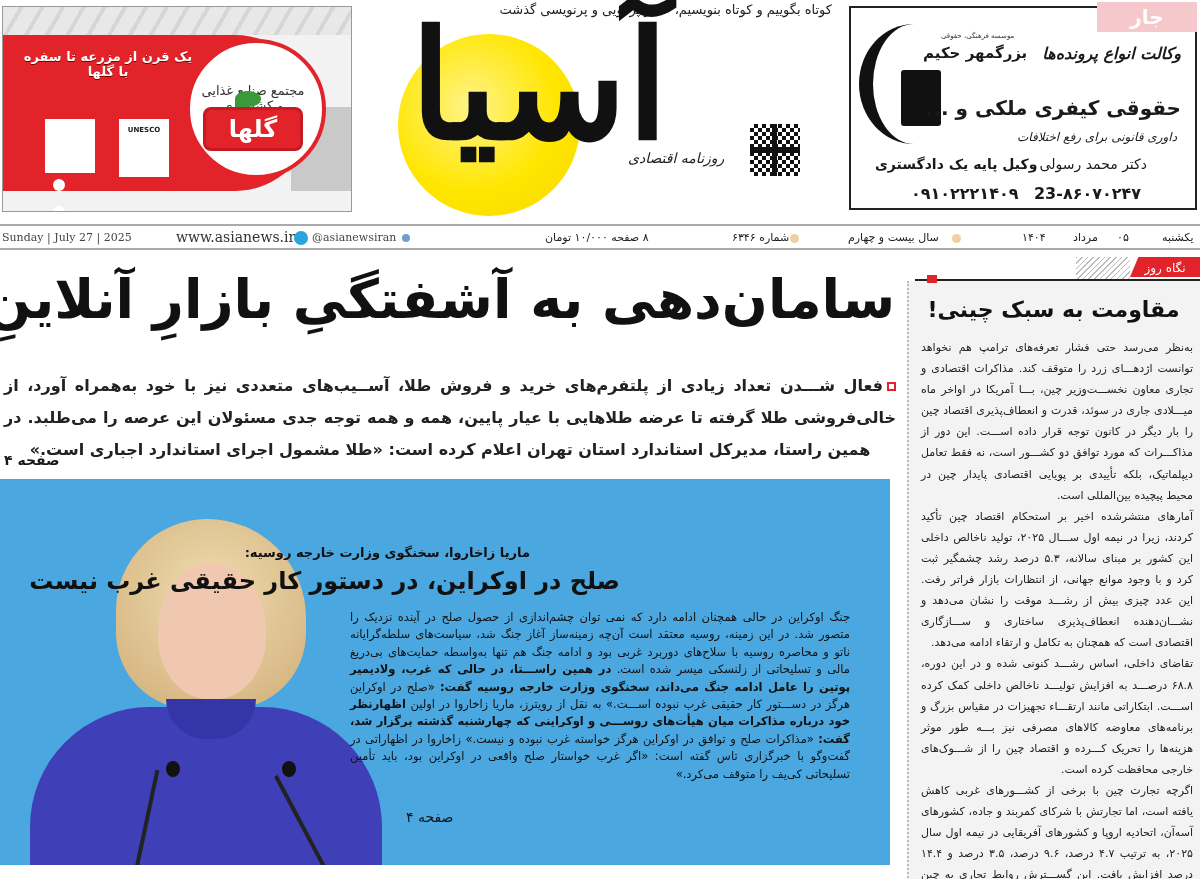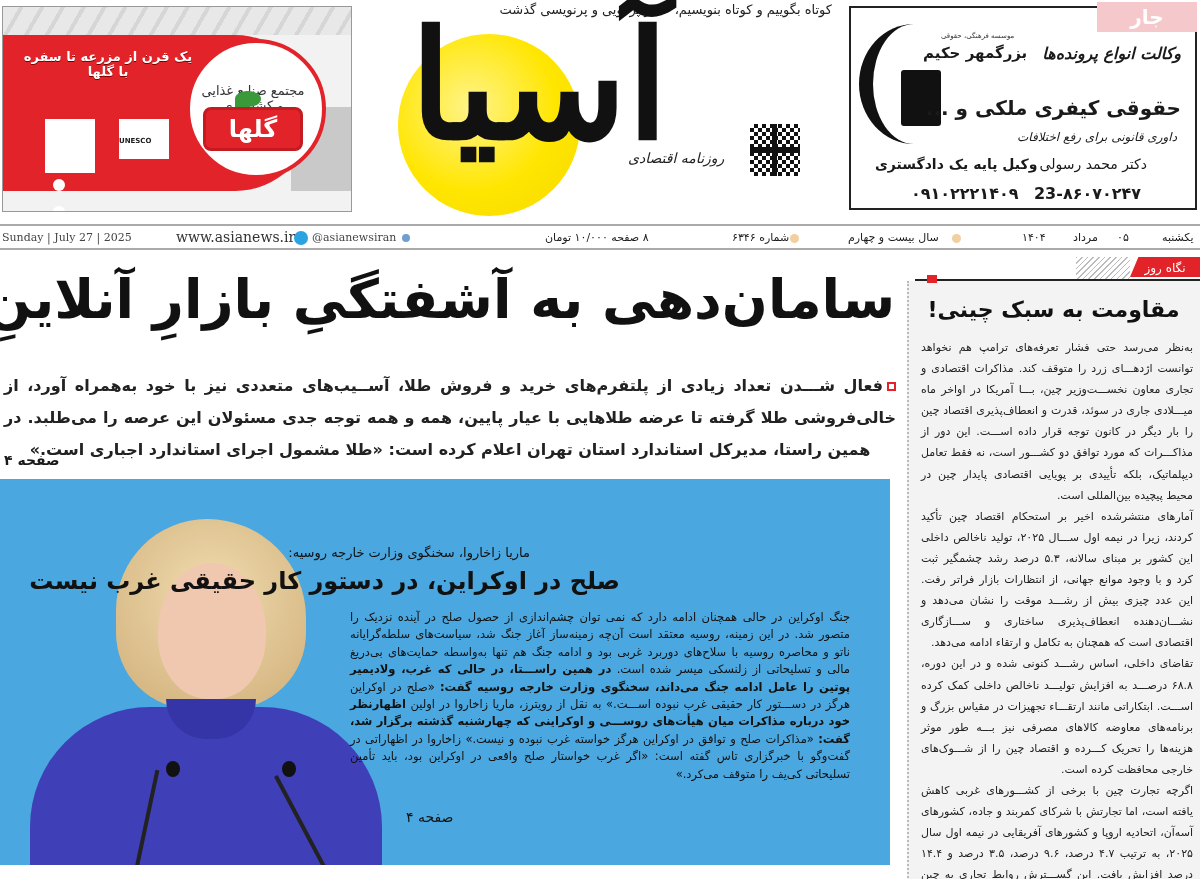--- a/index.html
+++ b/index.html
@@ -10,21 +10,21 @@
   .ad-left { position: absolute; left: 2px; top: 6px; width: 350px; height: 206px; border: 1px solid #999; background: #f2f2f2; overflow: hidden; }
   .ad-left .herb-band { position: absolute; left: 0; top: 0; width: 100%; height: 28px; background: repeating-linear-gradient(120deg,#e8e8e8 0 14px,#d6d6d6 14px 18px); }
   .ad-left .red-panel { position: absolute; left: 0; top: 28px; width: 310px; height: 156px; background: #e3232a; border-radius: 0 90px 90px 0; }
   .ad-left .gray-band { position: absolute; right: 0; top: 100px; width: 60px; height: 84px; background: #c9c9c9; }
   .ad-left .slogan { position: absolute; left: 20px; top: 42px; width: 170px; text-align: center; color: #fff; font-weight: bold; font-size: 13px; text-shadow: 0 1px 0 #7a0000; direction: rtl; }
   .ad-left .logo-circle { position: absolute; left: 183px; top: 32px; width: 140px; height: 140px; border-radius: 50%; background: #fff; border: 4px solid #e3232a; }
   .ad-left .logo-sub { position: absolute; left: 195px; top: 76px; font-size: 13px; color: #333; direction: rtl; width: 110px; text-align: center; }
   .ad-left .logo-text { position: absolute; left: 200px; top: 100px; width: 100px; height: 44px; border: 3px solid #c41a20; border-radius: 8px; background: #e3232a; color: #fff; font-weight: bold; font-size: 24px; text-align: center; line-height: 38px; direction: rtl; }
   .ad-left .leaf { position: absolute; left: 232px; top: 84px; width: 26px; height: 16px; background: #3a9a3a; border-radius: 50% 50% 50% 0; }
   .ad-left .qr-small { position: absolute; left: 42px; top: 112px; width: 50px; height: 54px; background: #fff; border: 2px solid #fff; }
-  .ad-left .unesco { position: absolute; left: 116px; top: 112px; width: 50px; height: 40px; background: #fff; font-size: 7px; padding-top: 18px; font-weight: bold; }
+  .ad-left .unesco { position: absolute; left: 116px; top: 112px; width: 50px; height: 58px; background: #fff; font-size: 7px; text-align: center; padding-top: 7px; font-weight: bold; }
   .ad-left .social { position: absolute; left: 24px; top: 172px; display: flex; gap: 15px; align-items: center; flex-direction: column; }
   .ad-left .social span.ic { width: 12px; height: 12px; border-radius: 50%; background: #fff; display: inline-block; }
   .ad-left .social .handle { color: #fff; font-size: 12px; font-weight: bold; margin-left: 4px; letter-spacing: 1px; }
 
   .qr { background:
         linear-gradient(90deg, transparent 45%, #111 45% 55%, transparent 55%),
         linear-gradient(transparent 45%, #111 45% 55%, transparent 55%),
         repeating-conic-gradient(#111 0 25%, #fff 0 50%) 0 0/8px 8px; }
 
   .logo-area { position: absolute; left: 380px; top: 0; width: 460px; height: 220px; }
@@ -76,21 +76,21 @@
   .person { position: absolute; left: 26px; top: 20px; width: 360px; height: 366px; }
   .hair { position: absolute; left: 90px; top: 20px; width: 190px; height: 190px; border-radius: 48% 52% 40% 40%; background: radial-gradient(circle at 50% 40%, #f1dcb0, #cfae78); }
   .face { position: absolute; left: 132px; top: 64px; width: 108px; height: 136px; border-radius: 50% 50% 46% 46%; background: #f0c8b0; }
   .body { position: absolute; left: 4px; top: 208px; width: 352px; height: 170px; border-radius: 120px 120px 0 0; background: #3f3fb8; }
   .collar { position: absolute; left: 140px; top: 200px; width: 90px; height: 40px; background: #3535a8; border-radius: 0 0 40px 40px; }
   .mic1 { position: absolute; left: 118px; top: 270px; width: 4px; height: 110px; background: #222; transform: rotate(12deg); }
   .mic2 { position: absolute; left: 276px; top: 270px; width: 4px; height: 120px; background: #222; transform: rotate(-28deg); }
   .mic-head1 { position: absolute; left: 140px; top: 262px; width: 14px; height: 16px; border-radius: 50%; background: #111; }
   .mic-head2 { position: absolute; left: 256px; top: 262px; width: 14px; height: 16px; border-radius: 50%; background: #111; }
 
-  .b-kicker { position: absolute; right: 360px; top: 66px; font-size: 13px; font-weight: normal; direction: rtl; color: #111; }
+  .b-kicker { position: absolute; right: 360px; top: 66px; font-size: 13px; font-weight: bold; direction: rtl; color: #111; }
   .b-title { position: absolute; right: 270px; top: 88px; font-size: 24px; font-weight: bold; direction: rtl; color: #111; }
   .b-body { position: absolute; left: 350px; top: 130px; width: 500px; direction: rtl; font-size: 11.5px; line-height: 17.4px; text-align: justify; color: #111; }
   .b-body b { font-weight: bold; }
   .b-page { position: absolute; left: 406px; top: 330px; font-size: 14px; direction: rtl; color: #111; }
 
   
   .col { position: absolute; left: 907px; top: 255px; width: 293px; height: 624px; }
   .col .tag { position: absolute; right: 0; top: 2px; width: 70px; height: 20px; background: #e3232a; color: #fff; font-size: 12px; text-align: center; line-height: 22px; direction: rtl; clip-path: polygon(12% 0, 100% 0, 100% 100%, 0 100%); }
   .col .hatch { position: absolute; right: 70px; top: 2px; width: 54px; height: 22px; background: repeating-linear-gradient(135deg, #bbb 0 1px, transparent 1px 4px); }
   .col .rule { position: absolute; left: 8px; top: 24px; width: 285px; height: 2px; background: #222; }

